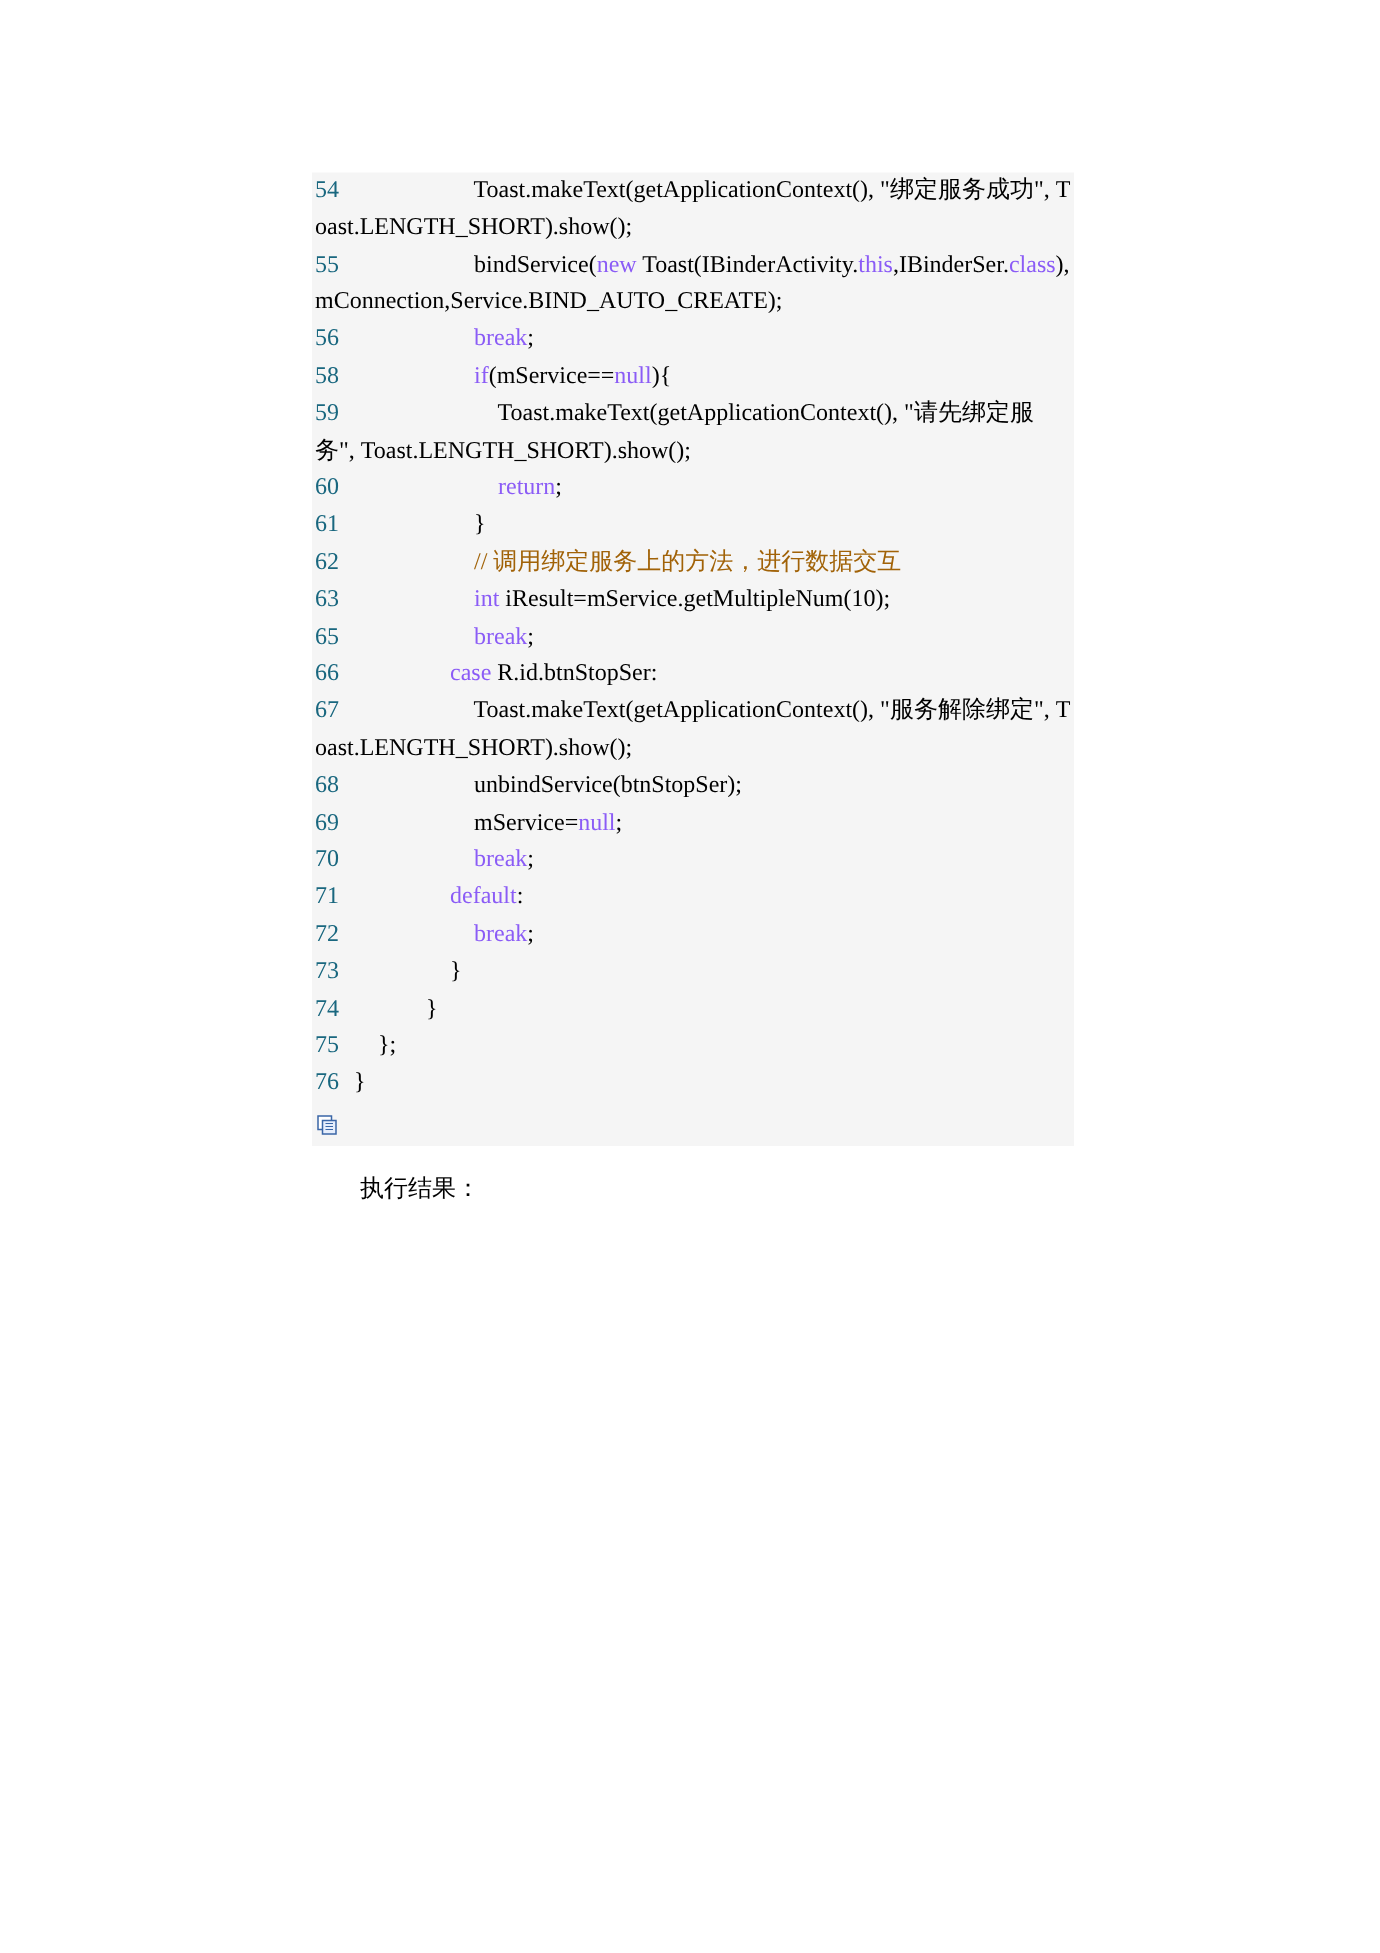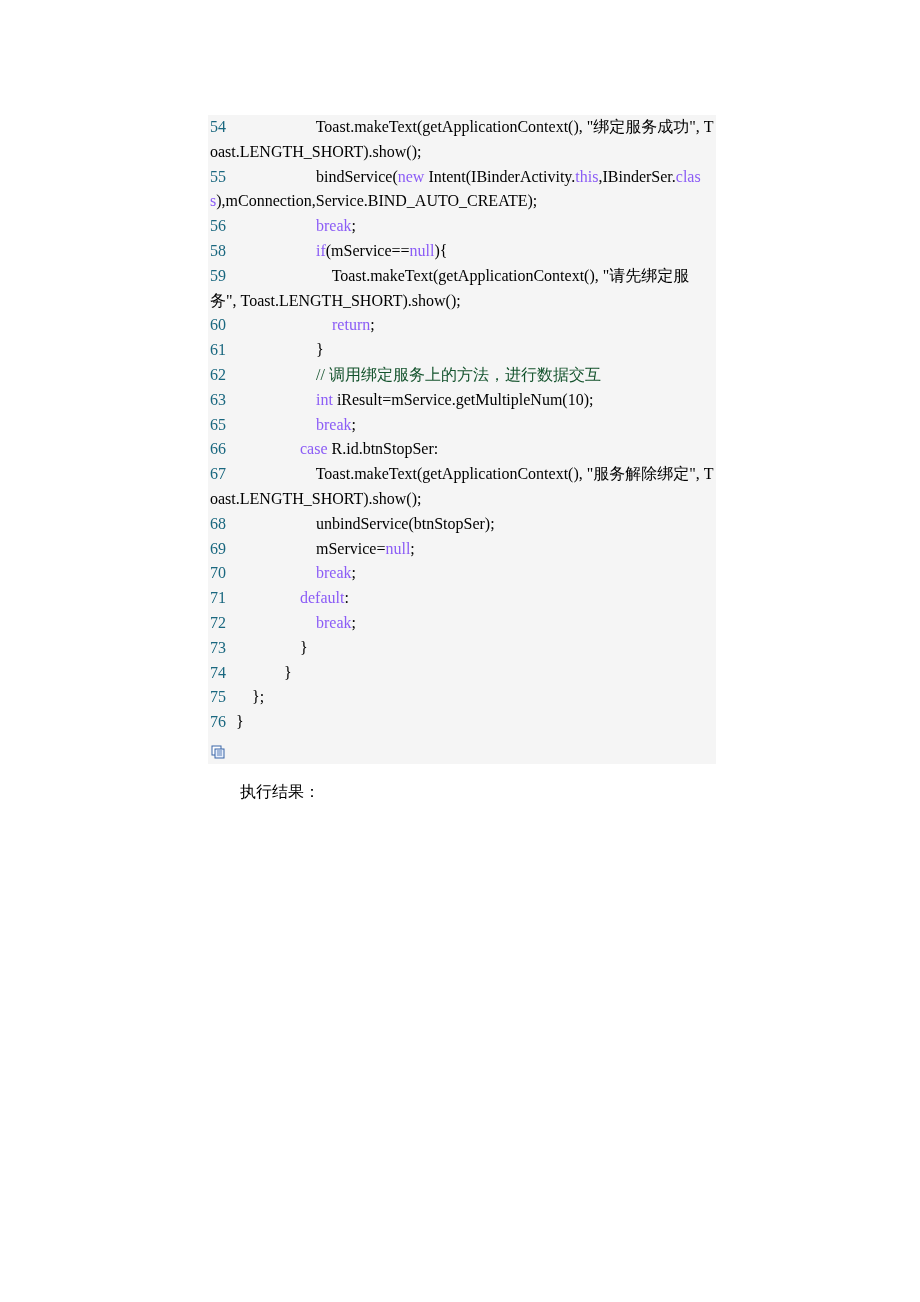--- a/index.html
+++ b/index.html
@@ -20,21 +20,21 @@
     padding: 0 2px 4px 2px;
     line-height: 1.55;
     font-size: 16px;
   }
   .ln {
     color: #19677f;
     display: inline-block;
     min-width: 22px;
   }
   .kw { color: #8b5cf6; }
-  .cm { color: #14532d; }
+  .cm { color: #a16207; }
   .codeline { white-space: pre-wrap; word-break: break-all; }
   .copy-icon {
     display: inline-block;
     width: 16px;
     height: 14px;
     vertical-align: middle;
     margin-top: 2px;
   }
   .result-label {
     margin-top: 18px;
@@ -42,21 +42,21 @@
     text-indent: 0;
     font-size: 16px;
   }
 </style>
 </head>
 <body>
 
 <div class="page">
   <div class="codeblock" id="codeblock">
       <div class="codeline"><span class="ln">54</span><span>                     Toast.makeText(getApplicationContext(), "绑定服务成功", Toast.LENGTH_SHORT).show();</span></div>
-      <div class="codeline"><span class="ln">55</span><span>                     bindService(</span><span class="kw">new</span><span> Intent(IBinderActivity.</span><span class="kw">this</span><span>,IBinderSer.</span><span class="kw">class</span><span>),mConnection,Service.BIND_AUTO_CREATE);</span></div>
+      <div class="codeline"><span class="ln">55</span><span>                     bindService(</span><span class="kw">new</span><span> Toast(IBinderActivity.</span><span class="kw">this</span><span>,IBinderSer.</span><span class="kw">class</span><span>),mConnection,Service.BIND_AUTO_CREATE);</span></div>
       <div class="codeline"><span class="ln">56</span><span>                     </span><span class="kw">break</span><span>;</span></div>
       <div class="codeline"><span class="ln">58</span><span>                     </span><span class="kw">if</span><span>(mService==</span><span class="kw">null</span><span>){</span></div>
       <div class="codeline"><span class="ln">59</span><span>                         Toast.makeText(getApplicationContext(), "请先绑定服务", Toast.LENGTH_SHORT).show();</span></div>
       <div class="codeline"><span class="ln">60</span><span>                         </span><span class="kw">return</span><span>;</span></div>
       <div class="codeline"><span class="ln">61</span><span>                     }</span></div>
       <div class="codeline"><span class="ln">62</span><span>                     </span><span class="cm">// 调用绑定服务上的方法，进行数据交互</span></div>
       <div class="codeline"><span class="ln">63</span><span>                     </span><span class="kw">int</span><span> iResult=mService.getMultipleNum(10);</span></div>
       <div class="codeline"><span class="ln">65</span><span>                     </span><span class="kw">break</span><span>;</span></div>
       <div class="codeline"><span class="ln">66</span><span>                 </span><span class="kw">case</span><span> R.id.btnStopSer:</span></div>
       <div class="codeline"><span class="ln">67</span><span>                     Toast.makeText(getApplicationContext(), "服务解除绑定", Toast.LENGTH_SHORT).show();</span></div>

